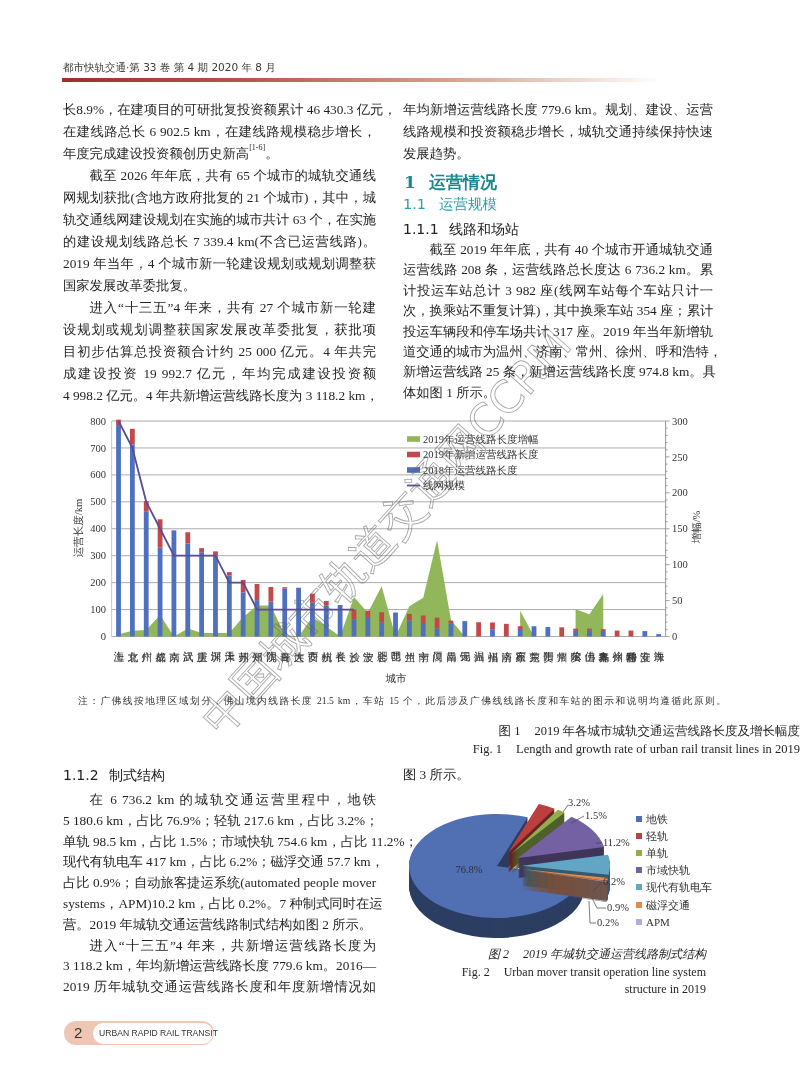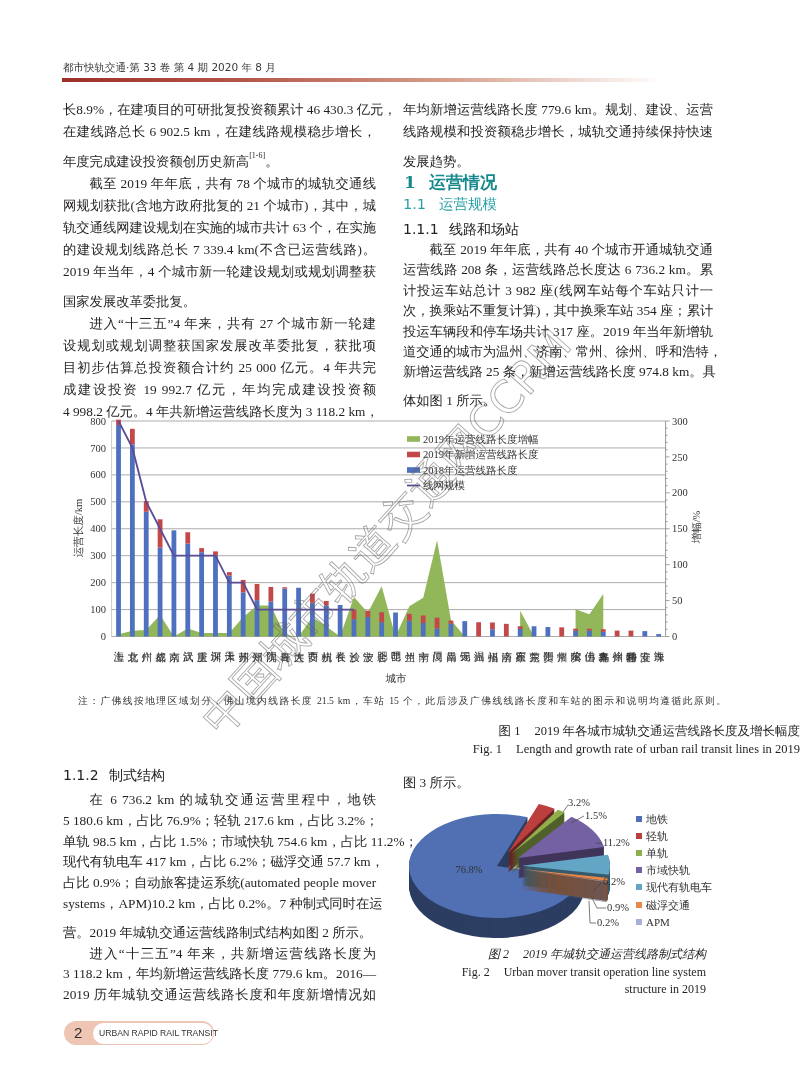--- a/index.html
+++ b/index.html
@@ -2,21 +2,21 @@
 <html><head>
 <meta charset="utf-8">
 <style>
   html,body{margin:0;padding:0;background:#ffffff;}
   #page{position:relative;width:800px;height:1086px;overflow:hidden;background:#ffffff;color:#231f20;font-family:"Liberation Serif","DejaVu Serif",serif;}
   .running-head{position:absolute;left:63px;top:59px;font-family:"DejaVu Sans","Liberation Sans",sans-serif;font-size:10.5px;color:#3a3a3a;line-height:16px;white-space:nowrap;}
   .head-rule{position:absolute;left:62px;top:78px;width:600px;height:3.5px;background:linear-gradient(90deg,#9d2f28 0%,#b4564a 30%,#d49a86 62%,rgba(242,214,200,0) 100%);}
   .col{position:absolute;font-size:13.3px;color:#231f20;}
   .col .line{white-space:nowrap;text-align:justify;text-align-last:justify;}
   .col .line.indent{padding-left:2em;}
-  .col .line.last{text-align-last:left;margin-top:8px;}
+  .col .line.last{text-align-last:left;}
   .col sup{font-size:8px;line-height:1;vertical-align:top;position:relative;top:1px;}
   #left-top{left:63px;top:99px;width:313px;line-height:22px;}
   #right-top-intro{left:403px;top:99px;width:310px;line-height:22px;}
   #right-top-body{left:403px;top:240px;width:310px;line-height:20.4px;}
   #left-bottom{left:63px;top:790px;width:313px;line-height:20.8px;}
   #right-bottom{left:403px;top:764px;width:310px;line-height:22px;}
   .heading{position:absolute;white-space:nowrap;}
   .heading .num{display:inline-block;}
   .h1{left:404px;top:171px;font-size:17px;font-weight:bold;color:#17898d;line-height:22px;font-family:"DejaVu Serif",serif;}
   .h1 .num{width:25px;}
@@ -48,21 +48,21 @@
 
 <div id="page">
 
   <div class="running-head">都市快轨交通·第 33 卷 第 4 期 2020 年 8 月</div>
   <div class="head-rule"></div>
 
   <div class="col" id="left-top">
       <div class="line">长8.9%，在建项目的可研批复投资额累计 46 430.3 亿元，</div>
       <div class="line">在建线路总长 6 902.5 km，在建线路规模稳步增长，</div>
       <div class="line last"><span>年度完成建设投资额创历史新高</span><sup>[1-6]</sup><span>。</span></div>
-      <div class="line indent">截至 2019 年年底，共有 78 个城市的城轨交通线</div>
+      <div class="line indent">截至 2026 年年底，共有 65 个城市的城轨交通线</div>
       <div class="line">网规划获批(含地方政府批复的 21 个城市)，其中，城</div>
       <div class="line">轨交通线网建设规划在实施的城市共计 63 个，在实施</div>
       <div class="line">的建设规划线路总长 7 339.4 km(不含已运营线路)。</div>
       <div class="line">2019 年当年，4 个城市新一轮建设规划或规划调整获</div>
       <div class="line last">国家发展改革委批复。</div>
       <div class="line indent">进入“十三五”4 年来，共有 27 个城市新一轮建</div>
       <div class="line">设规划或规划调整获国家发展改革委批复，获批项</div>
       <div class="line">目初步估算总投资额合计约 25 000 亿元。4 年共完</div>
       <div class="line">成建设投资 19 992.7 亿元，年均完成建设投资额</div>
       <div class="line">4 998.2 亿元。4 年共新增运营线路长度为 3 118.2 km，</div>

